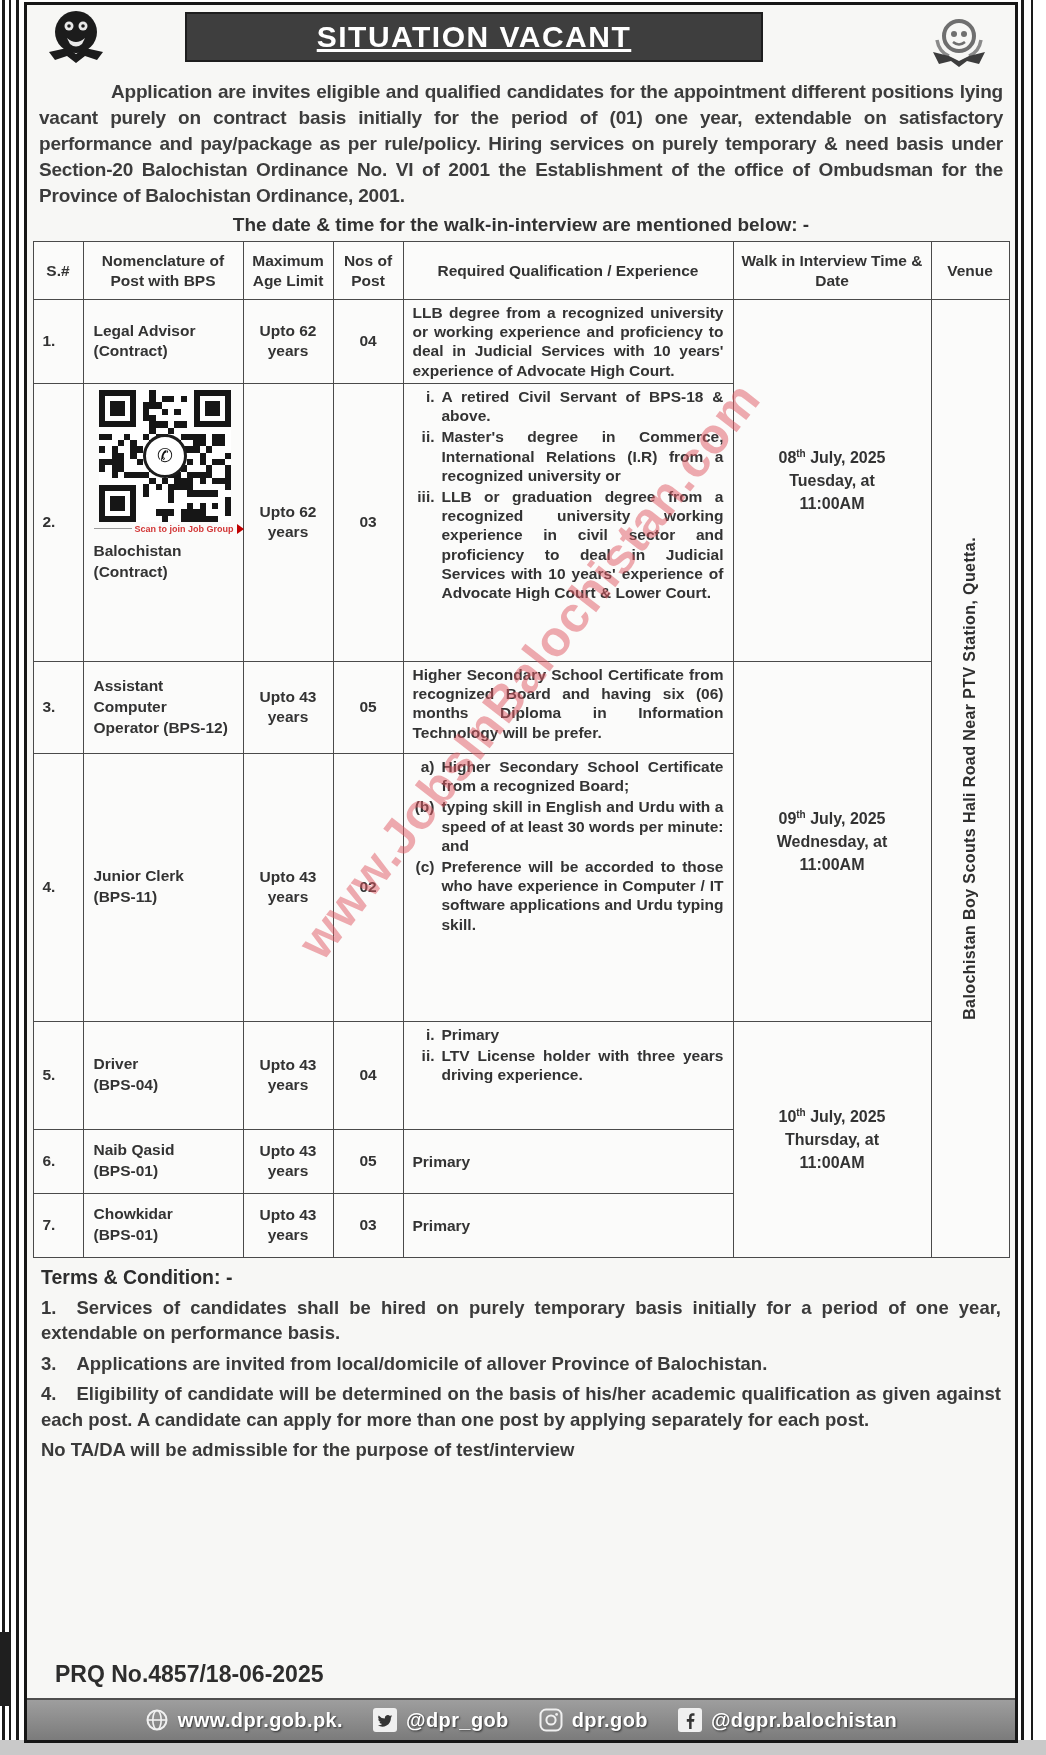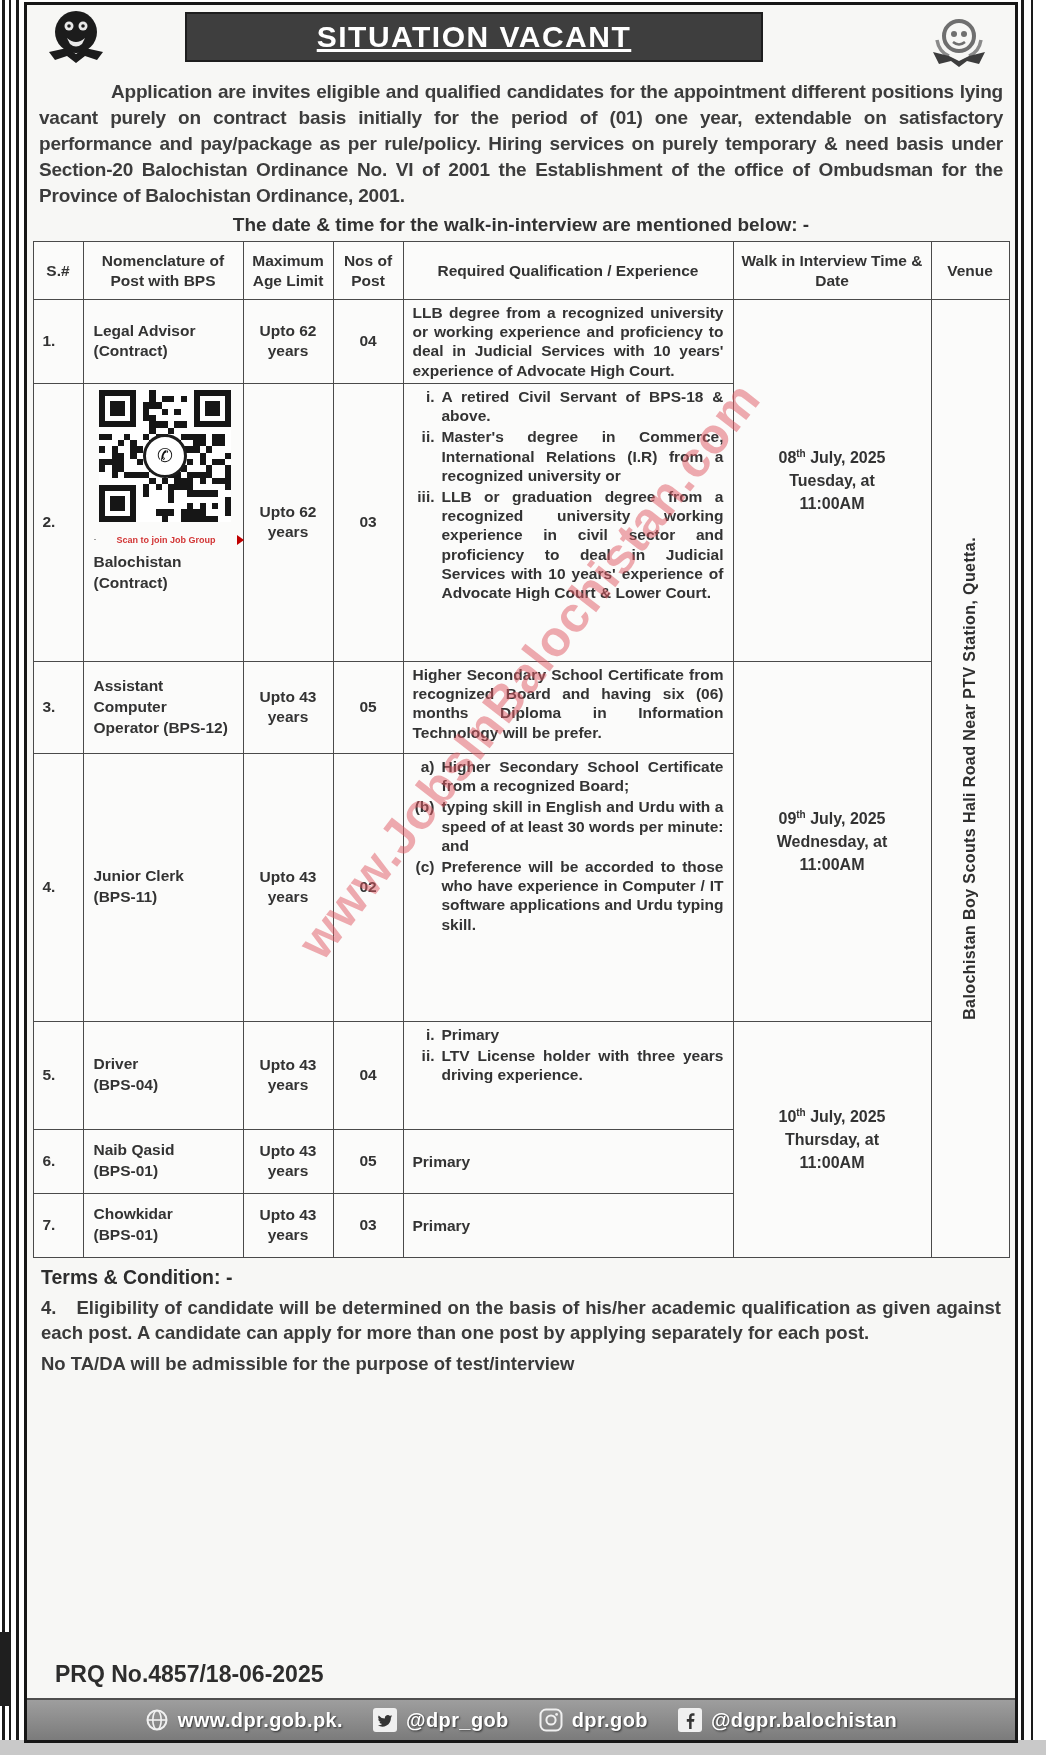--- a/index.html
+++ b/index.html
@@ -74,21 +74,21 @@
   .qr-cells div{background:#161616;}
   .finder{position:absolute;width:37px;height:37px;border:6px solid #161616;
     box-sizing:border-box;background:#fff;}
   .finder::after{content:"";position:absolute;inset:5px;background:#161616;}
   .finder.tl{top:0;left:0;} .finder.tr{top:0;right:0;} .finder.bl{bottom:0;left:0;}
   .qr-center{
     position:absolute;left:50%;top:50%;width:38px;height:38px;transform:translate(-50%,-50%);
     background:#fff;border:3px solid #1d1d1d;border-radius:50%;
     display:flex;align-items:center;justify-content:center;font-size:19px;color:#111;
   }
-  .qr-note{display:flex;align-items:center;gap:21px;width:150px;margin:12px auto 6px;}
+  .qr-note{display:flex;align-items:center;gap:3px;width:150px;margin:1px auto 6px;}
   .qr-note .line{flex:1;height:1px;background:#9a9a9a;}
   .qr-note .txt{color:#d23535;font-size:9px;font-weight:700;white-space:nowrap;}
   .qr-note .arr{width:0;height:0;border-left:7px solid #c00000;
     border-top:5px solid transparent;border-bottom:5px solid transparent;flex:none;}
 
   
   .watermark{
     position:absolute;left:282px;top:918px;transform:rotate(-52deg);
     transform-origin:left center;font-size:50px;font-weight:700;
     color:rgba(224,88,98,0.5);letter-spacing:1px;white-space:nowrap;pointer-events:none;z-index:5;
@@ -459,20 +459,22 @@
       </td>
       <td class="age">Upto 43 years</td>
       <td class="nos">03</td>
       <td class="qual" style="vertical-align:middle">Primary</td>
     </tr>
   </tbody>
     </table>
 
   <div class="terms">
     <h3>Terms &amp; Condition: -</h3>
+    <p class="term"><span class="n">1.</span><span>Services of candidates shall be hired on purely temporary basis initially for a period of one year, extendable on performance basis.</span></p>
+    <p class="term"><span class="n">3.</span><span>Applications are invited from local/domicile of allover Province of Balochistan.</span></p>
     <p class="term"><span class="n">4.</span><span>Eligibility of candidate will be determined on the basis of his/her academic qualification as given against each post. A candidate can apply for more than one post by applying separately for each post.</span></p>
     <p class="note">No TA/DA will be admissible for the purpose of test/interview</p>
   </div>
 
   <div class="footer">
     <div class="prq">PRQ No.4857/18-06-2025</div>
   </div>
 
   <div class="socialbar">
     <div class="social-item">

